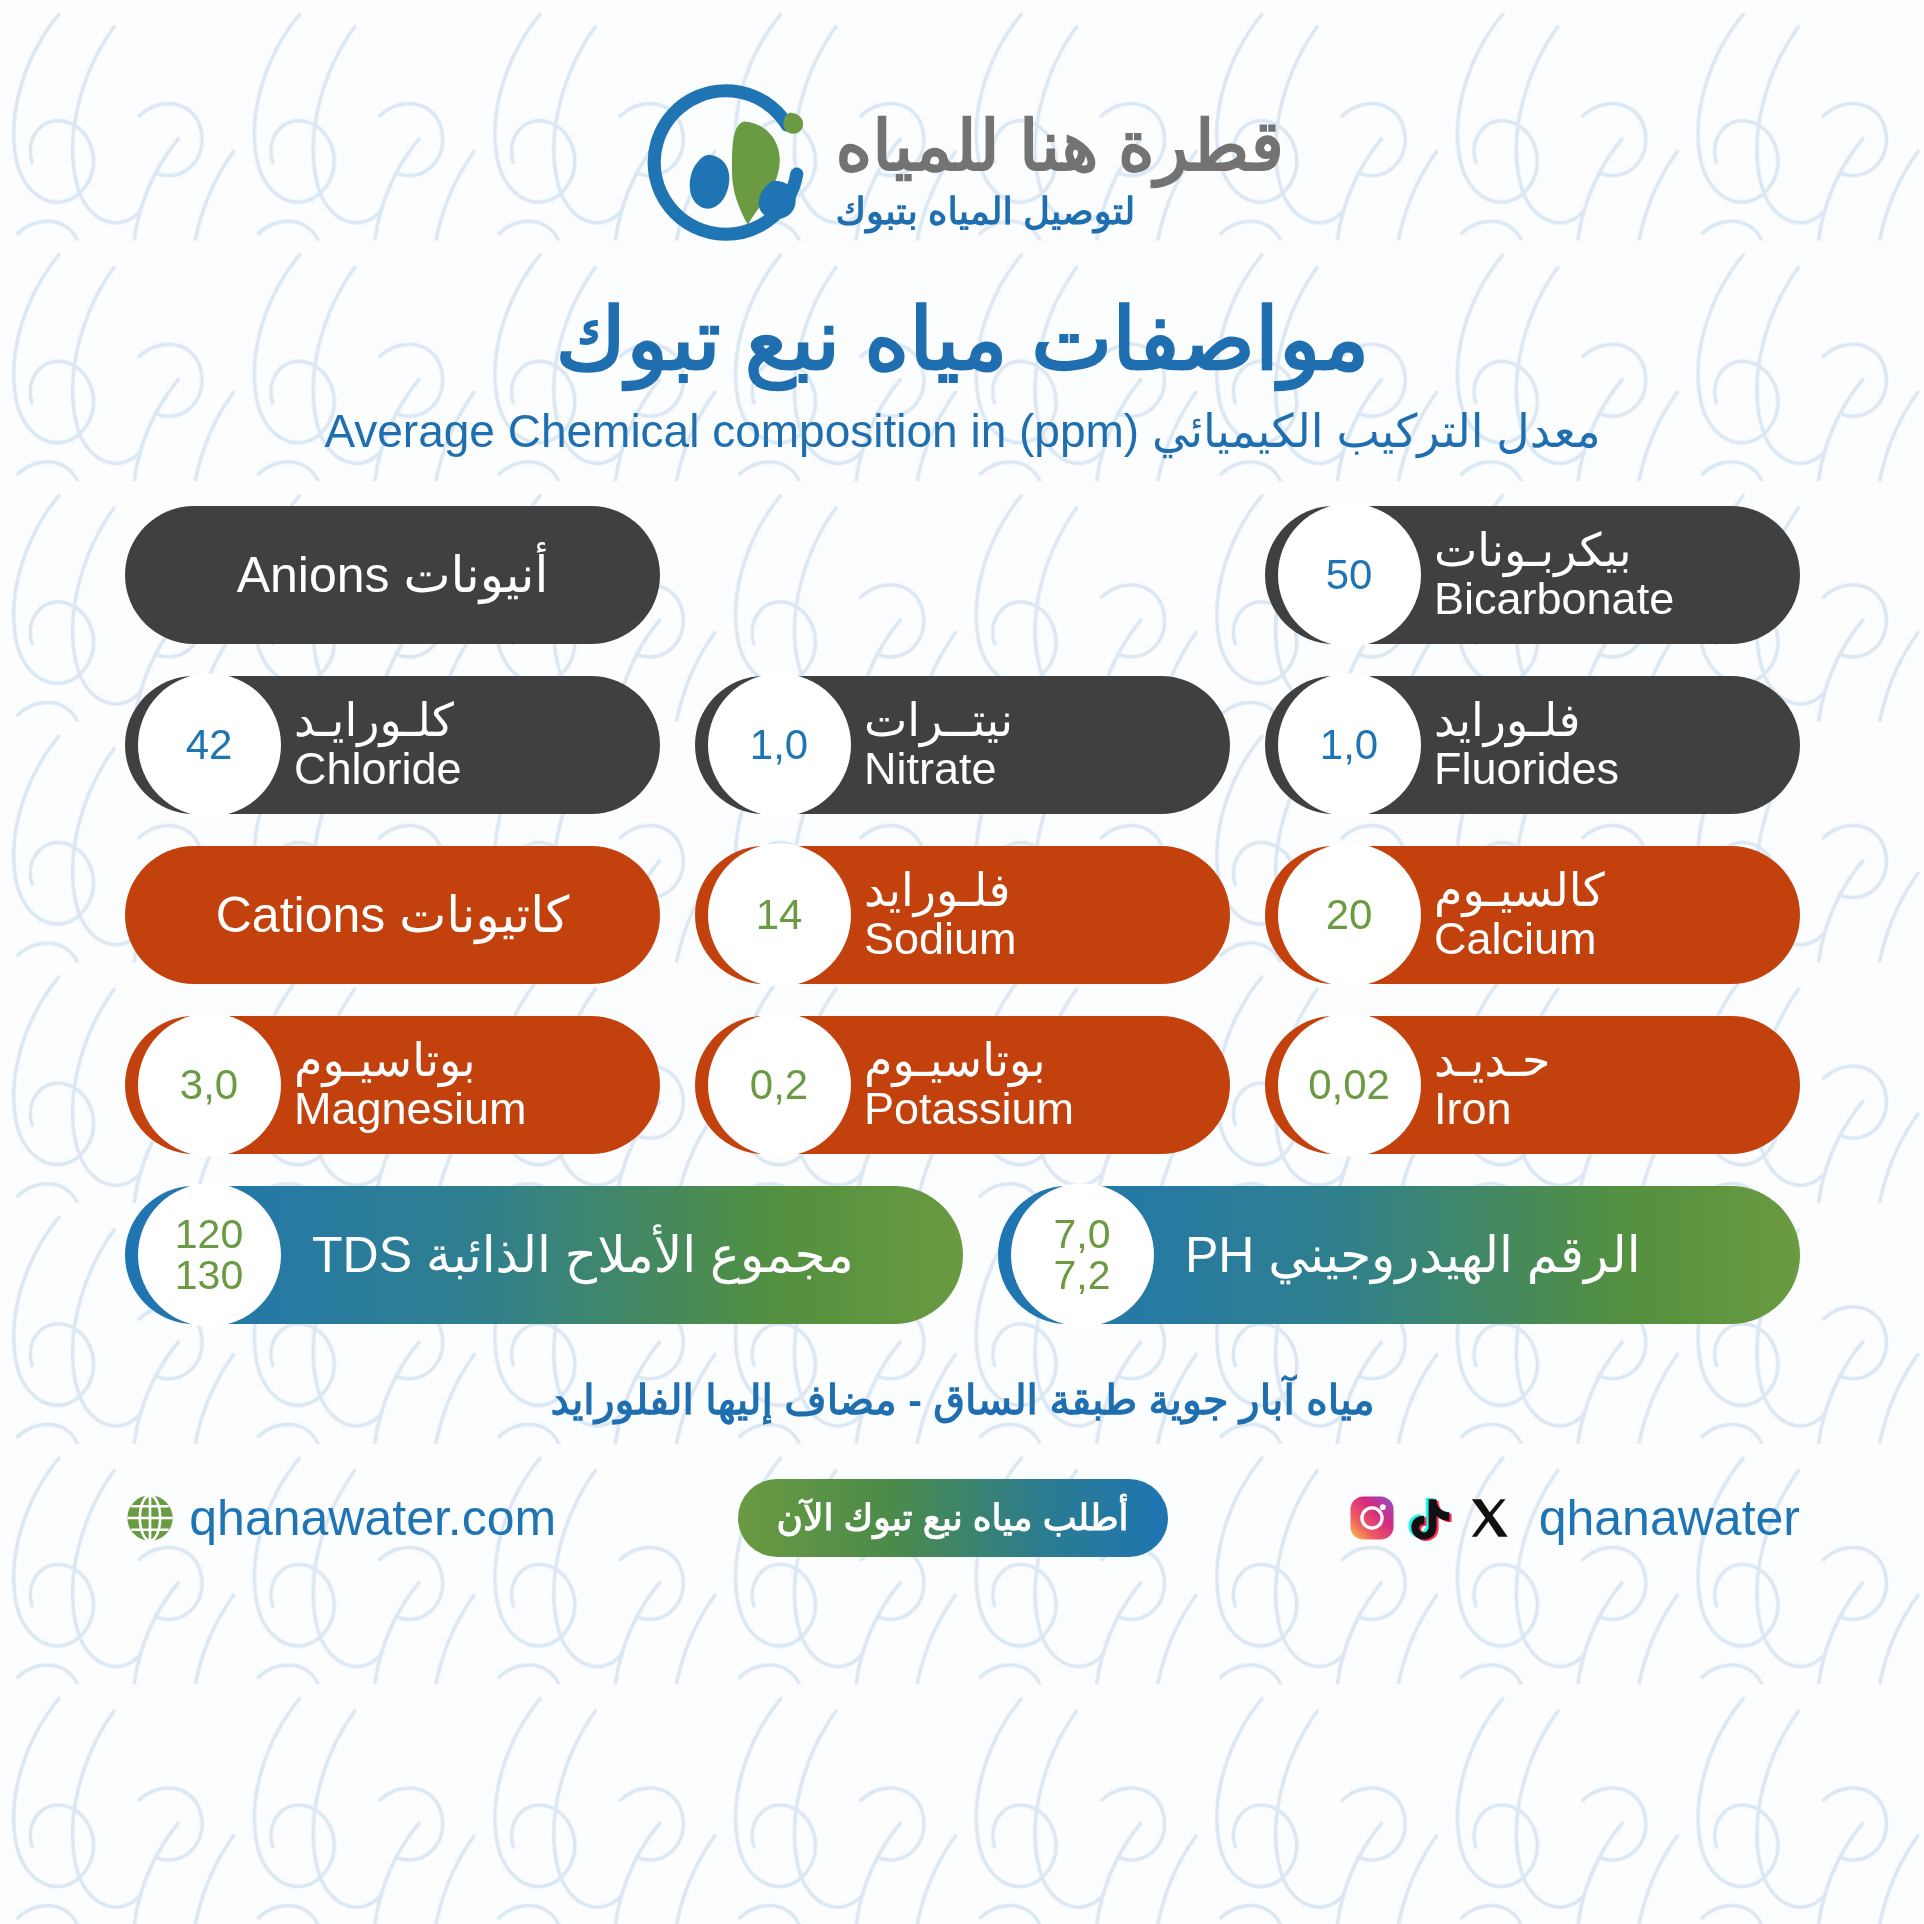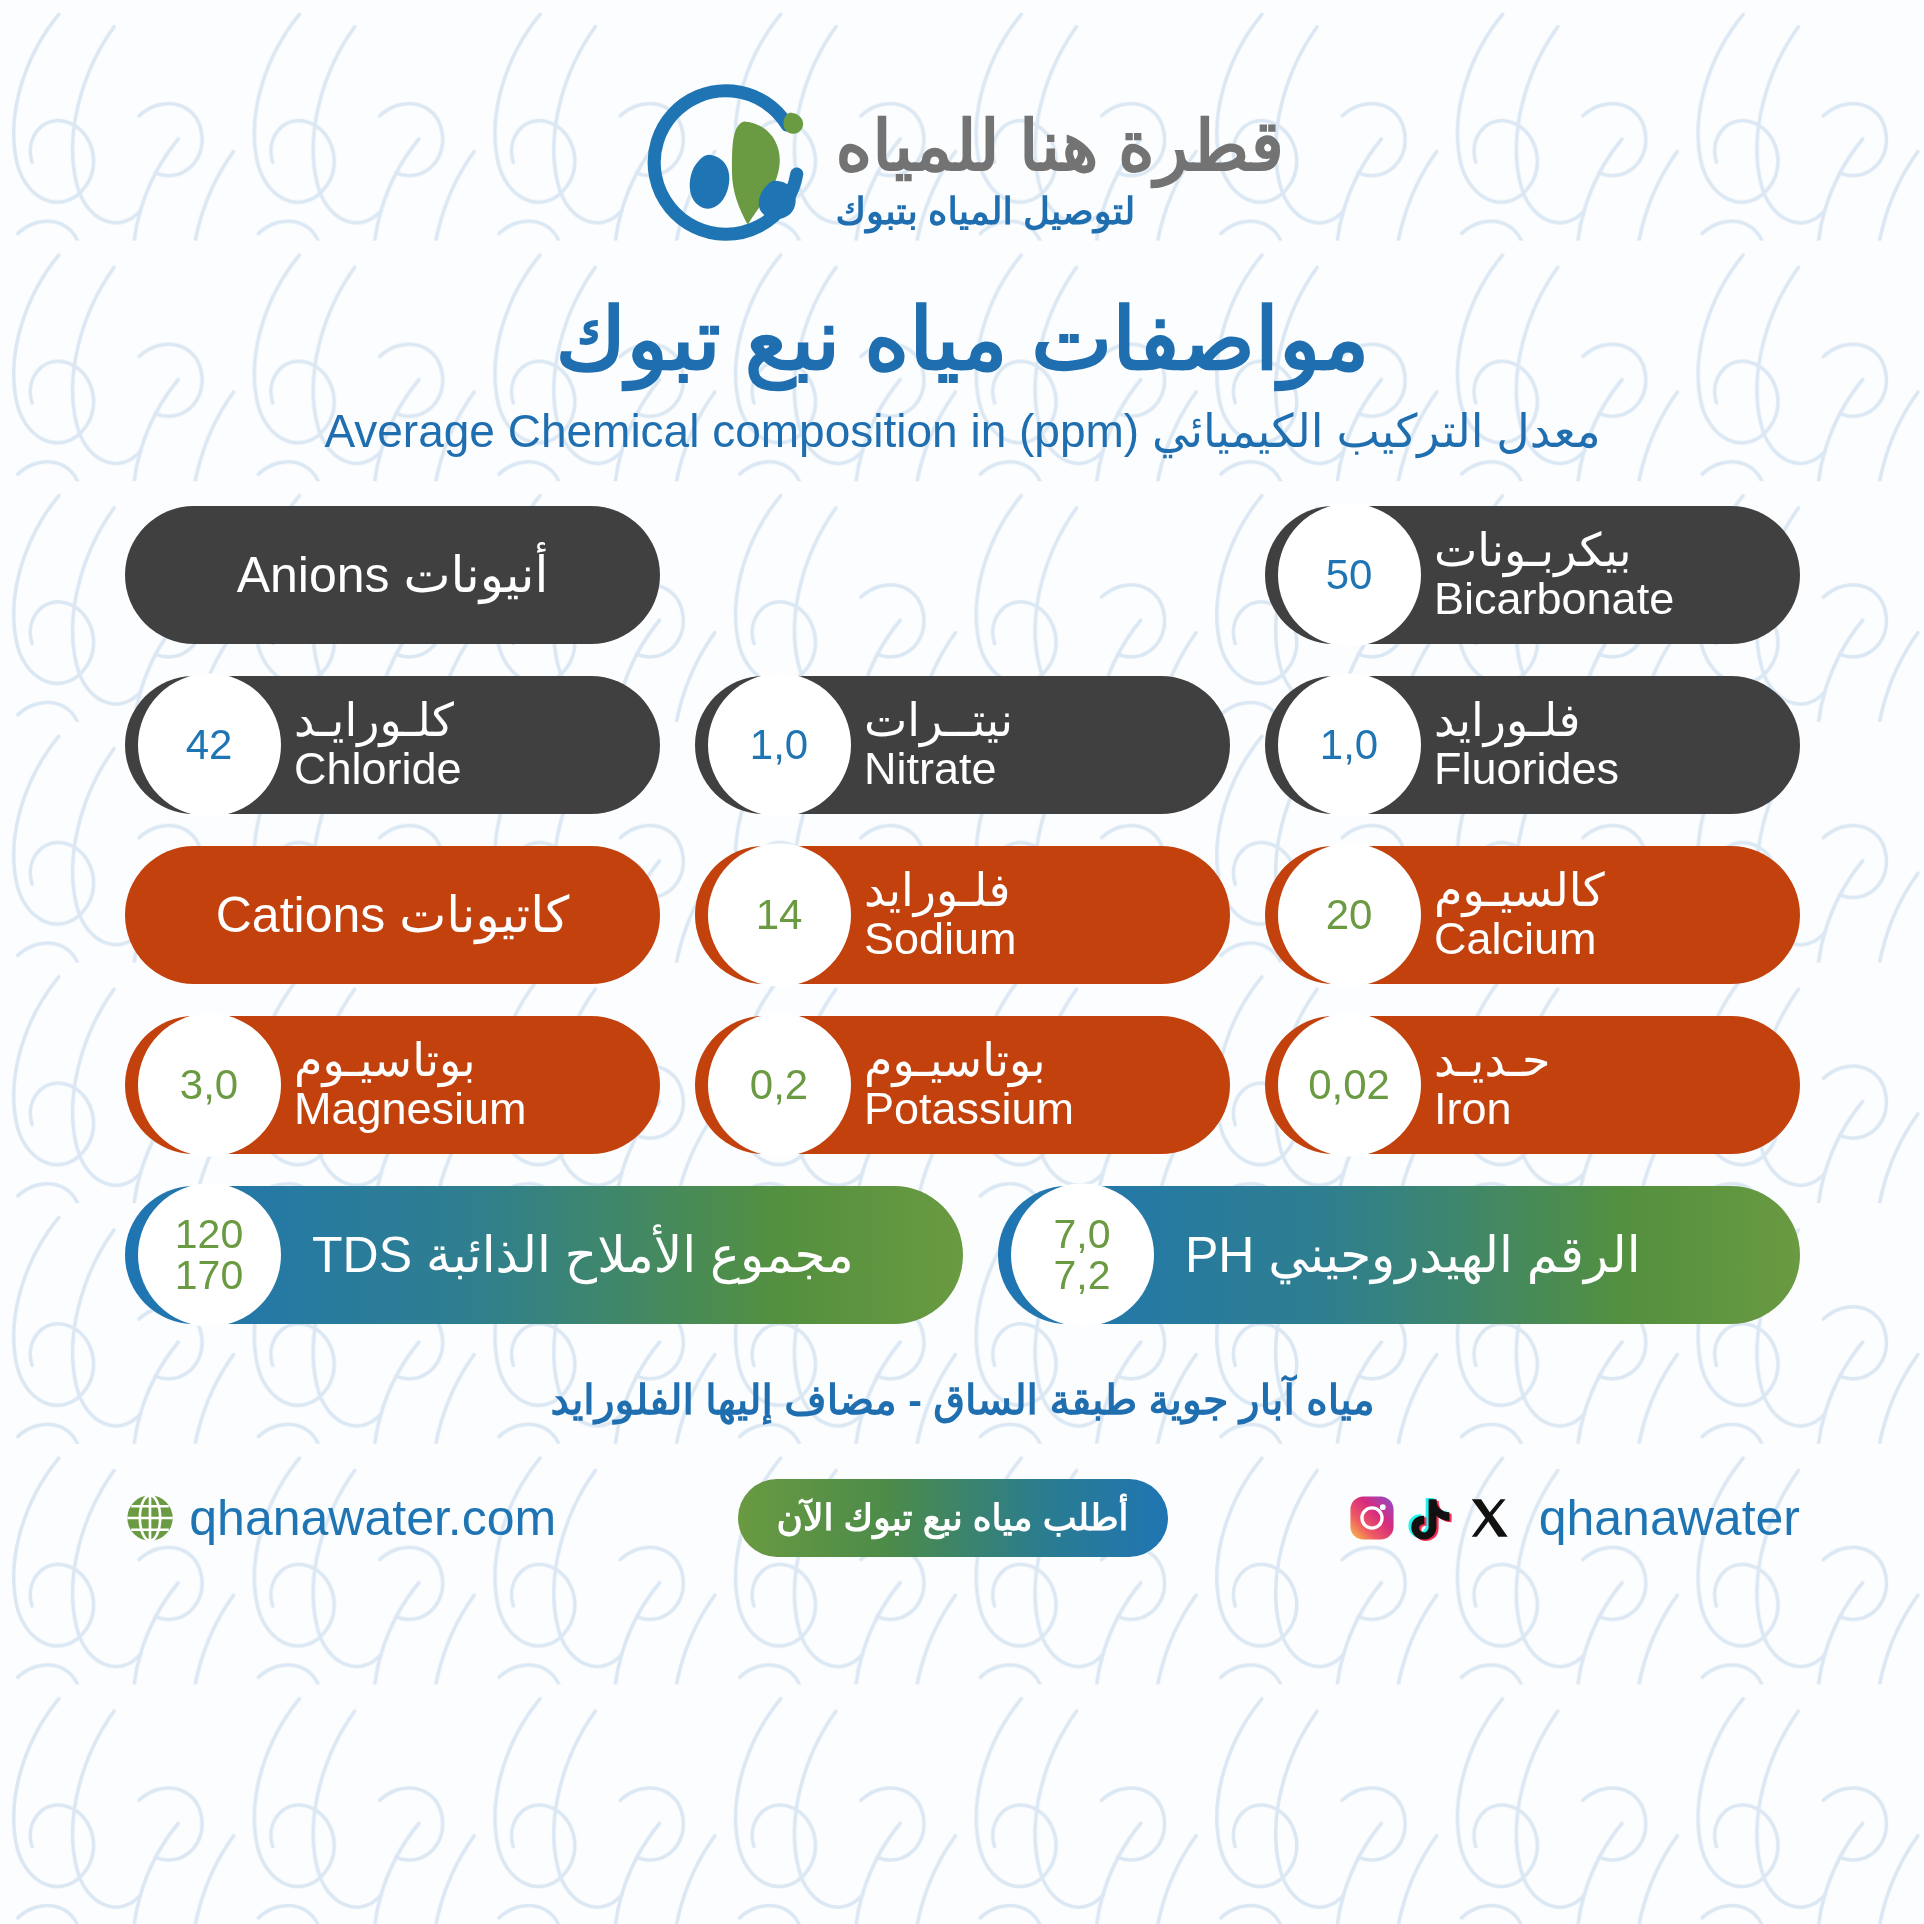--- a/index.html
+++ b/index.html
@@ -300,21 +300,21 @@
           <span class="num">7,0</span>
           <span class="num">7,2</span>
         </div>
         <div class="labels">
           <span class="label-one">الرقم الهيدروجيني PH</span>
         </div>
       </div>
       <div class="pill grad value onelinewide tds">
         <div class="bubble two-line">
           <span class="num">120</span>
-          <span class="num">170</span>
+          <span class="num">130</span>
         </div>
         <div class="labels">
           <span class="label-one">مجموع الأملاح الذائبة TDS</span>
         </div>
       </div>
     </div>
   </div>
 
   <div class="note">مياه آبار جوية طبقة الساق - مضاف إليها الفلورايد</div>
 

